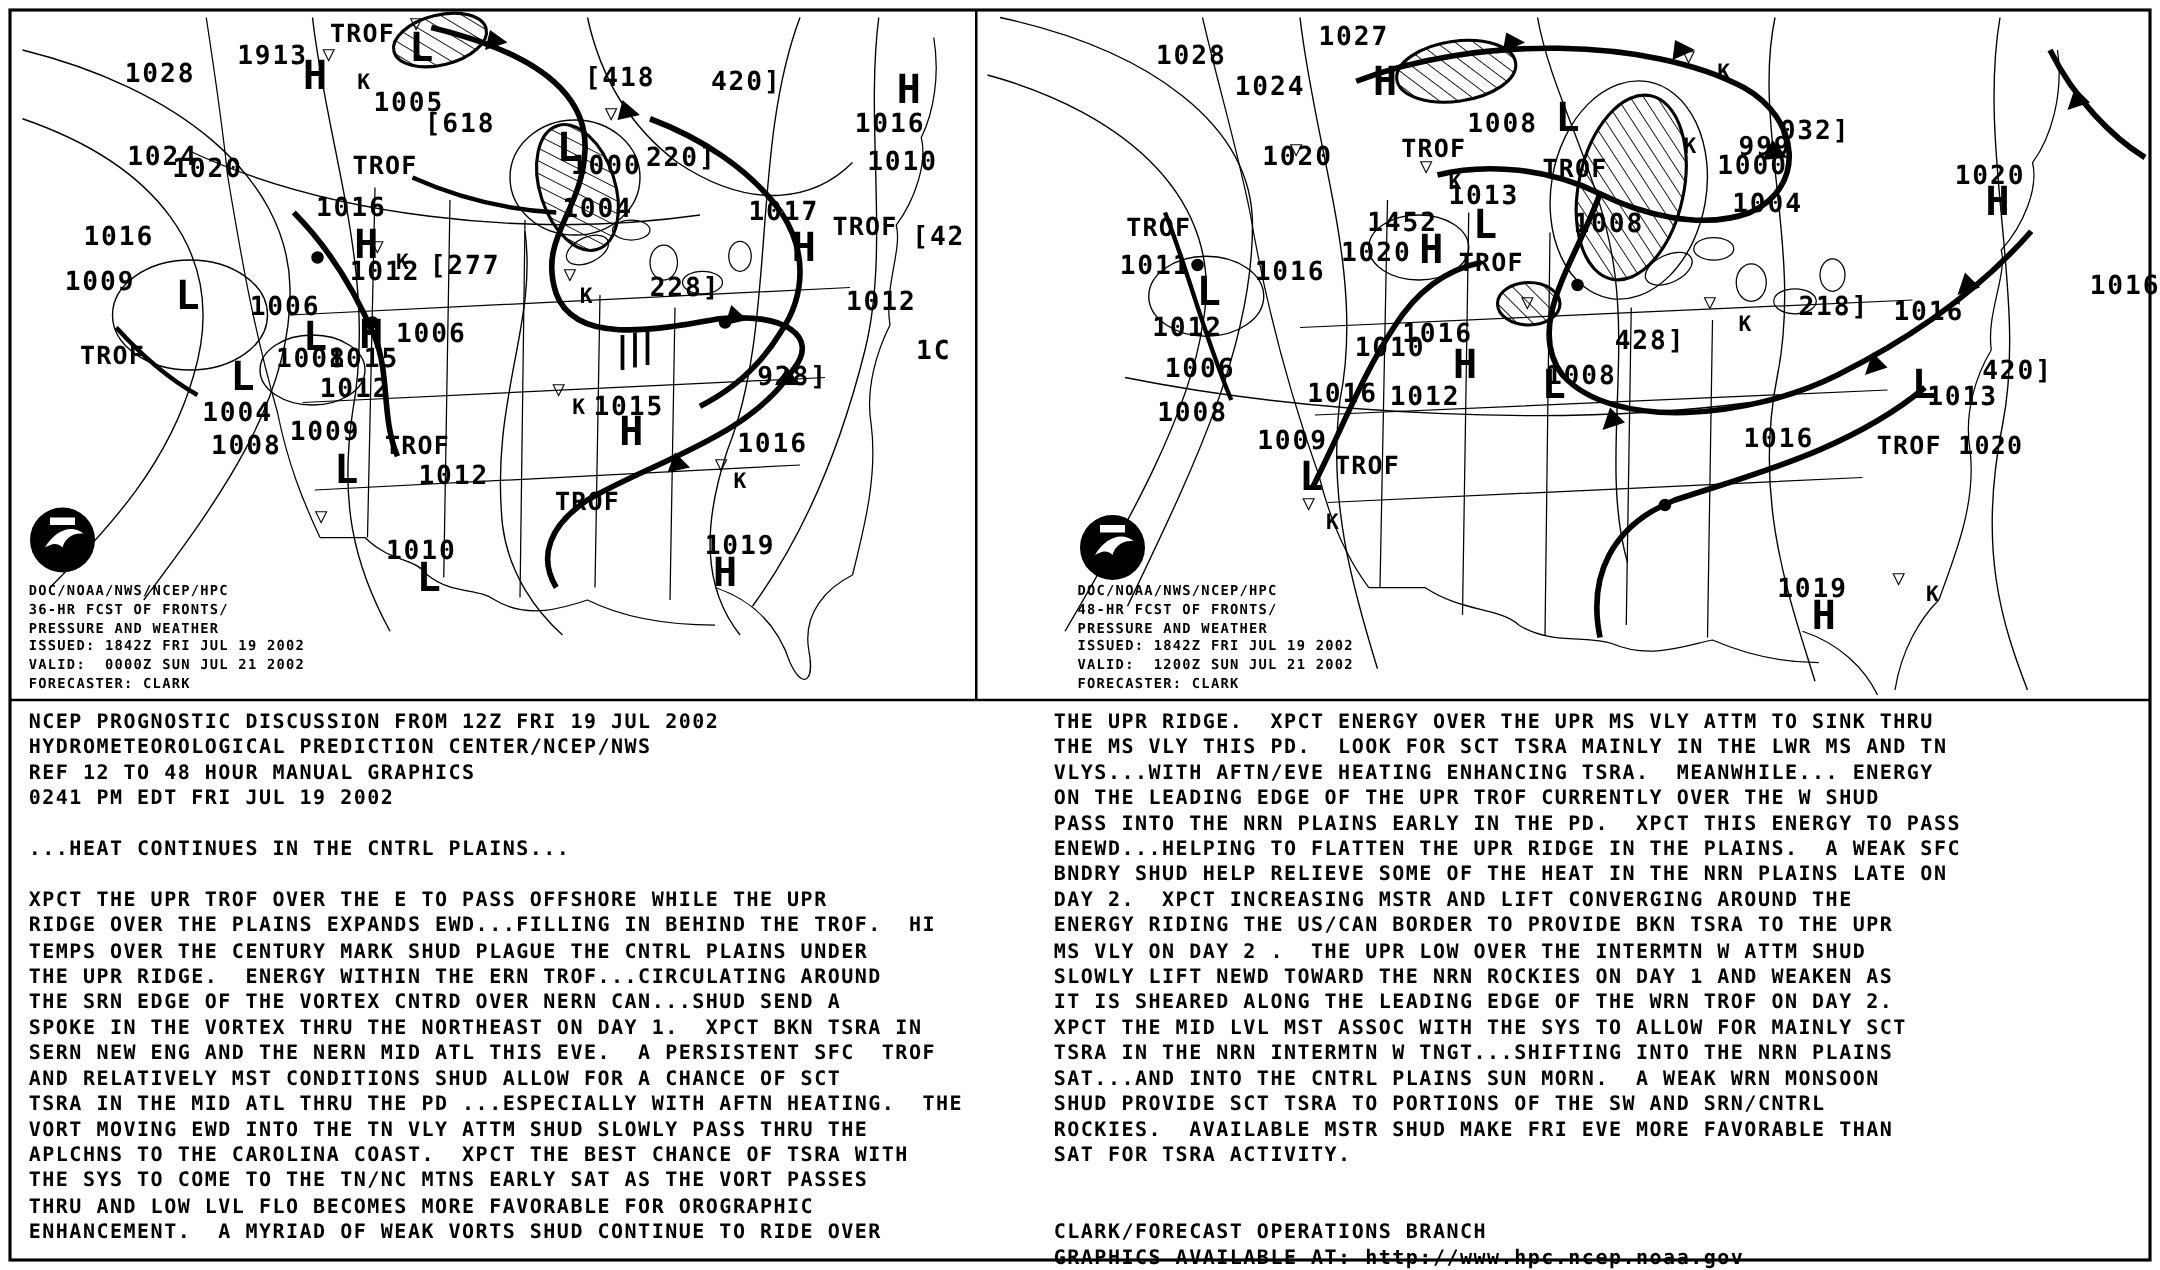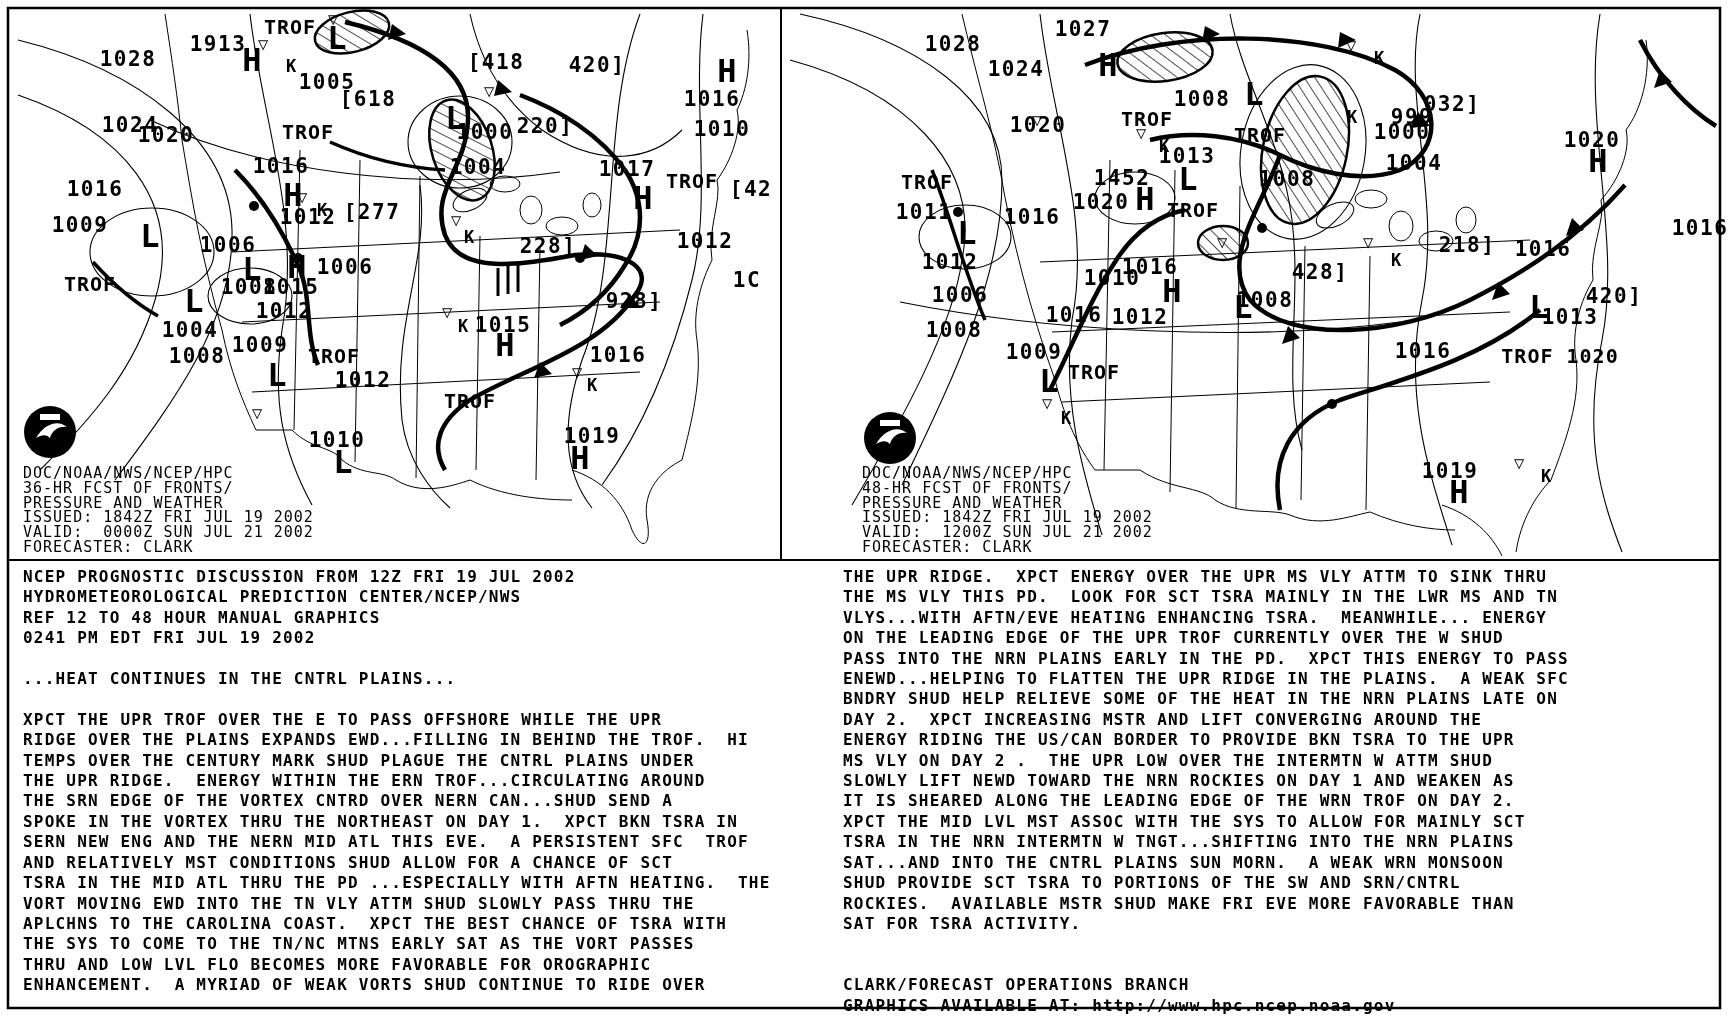--- a/index.html
+++ b/index.html
@@ -5,21 +5,21 @@
   html,body{margin:0;padding:0;background:#e8e8e8;}
   .page{position:relative;width:1728px;height:1016px;background:#ffffff;overflow:hidden;
         font-family:"DejaVu Sans Mono","Liberation Mono",monospace;color:#000;}
   svg.art{position:absolute;left:0;top:0;pointer-events:none;}
   .map-panel{position:absolute;left:0;top:0;width:1728px;height:560px;pointer-events:none;}
   .lab{position:absolute;transform:translate(-50%,-55%);white-space:pre;font-weight:bold;color:#000;}
   .lab.num {font-size:21px;letter-spacing:1.5px;}
   .lab.trof{font-size:20px;letter-spacing:1px;}
   .lab.big {font-size:32px;letter-spacing:0;}
   .lab.sym {font-size:17px;font-weight:bold;}
-  .attrib{position:absolute;font-size:15px;font-weight:normal;letter-spacing:1px;line-height:14.8px;white-space:pre;}
+  .attrib{position:absolute;font-size:11px;font-weight:bold;letter-spacing:1px;line-height:14.8px;white-space:pre;}
   #attrib0{left:23px;top:466px;}
   #attrib1{left:862px;top:466px;}
   .textcol{position:absolute;top:567px;font-size:16px;font-weight:bold;letter-spacing:1.2px;line-height:20.4px;white-space:pre;}
   #col0{left:23px;}
   #col1{left:843px;}
   .line{min-height:20.4px;}
 </style>
 </head>
 <body>
 
@@ -156,21 +156,21 @@
         <span class="lab num" style="left: 128px; top: 60px;">1028</span>
         <span class="lab num" style="left: 218px; top: 45px;">1913</span>
         <span class="lab trof" style="left: 290px; top: 28px;">TROF</span>
         <span class="lab num" style="left: 327px; top: 83px;">1005</span>
         <span class="lab num" style="left: 368px; top: 100px;">[618</span>
         <span class="lab num" style="left: 496px; top: 63px;">[418</span>
         <span class="lab num" style="left: 597px; top: 66px;">420]</span>
         <span class="lab num" style="left: 485px; top: 133px;">1000</span>
         <span class="lab num" style="left: 478px; top: 168px;">1004</span>
         <span class="lab num" style="left: 545px; top: 127px;">220]</span>
-        <span class="lab num" style="left: 548px; top: 247px;">228]</span>
+        <span class="lab num" style="left: 548px; top: 231px;">228]</span>
         <span class="lab num" style="left: 130px; top: 126px;">1024</span>
         <span class="lab num" style="left: 166px; top: 136px;">1020</span>
         <span class="lab trof" style="left: 308px; top: 133px;">TROF</span>
         <span class="lab num" style="left: 281px; top: 167px;">1016</span>
         <span class="lab num" style="left: 308px; top: 218px;">1012</span>
         <span class="lab num" style="left: 372px; top: 213px;">[277</span>
         <span class="lab num" style="left: 95px; top: 190px;">1016</span>
         <span class="lab num" style="left: 80px; top: 226px;">1009</span>
         <span class="lab num" style="left: 712px; top: 100px;">1016</span>
         <span class="lab num" style="left: 722px; top: 130px;">1010</span>

